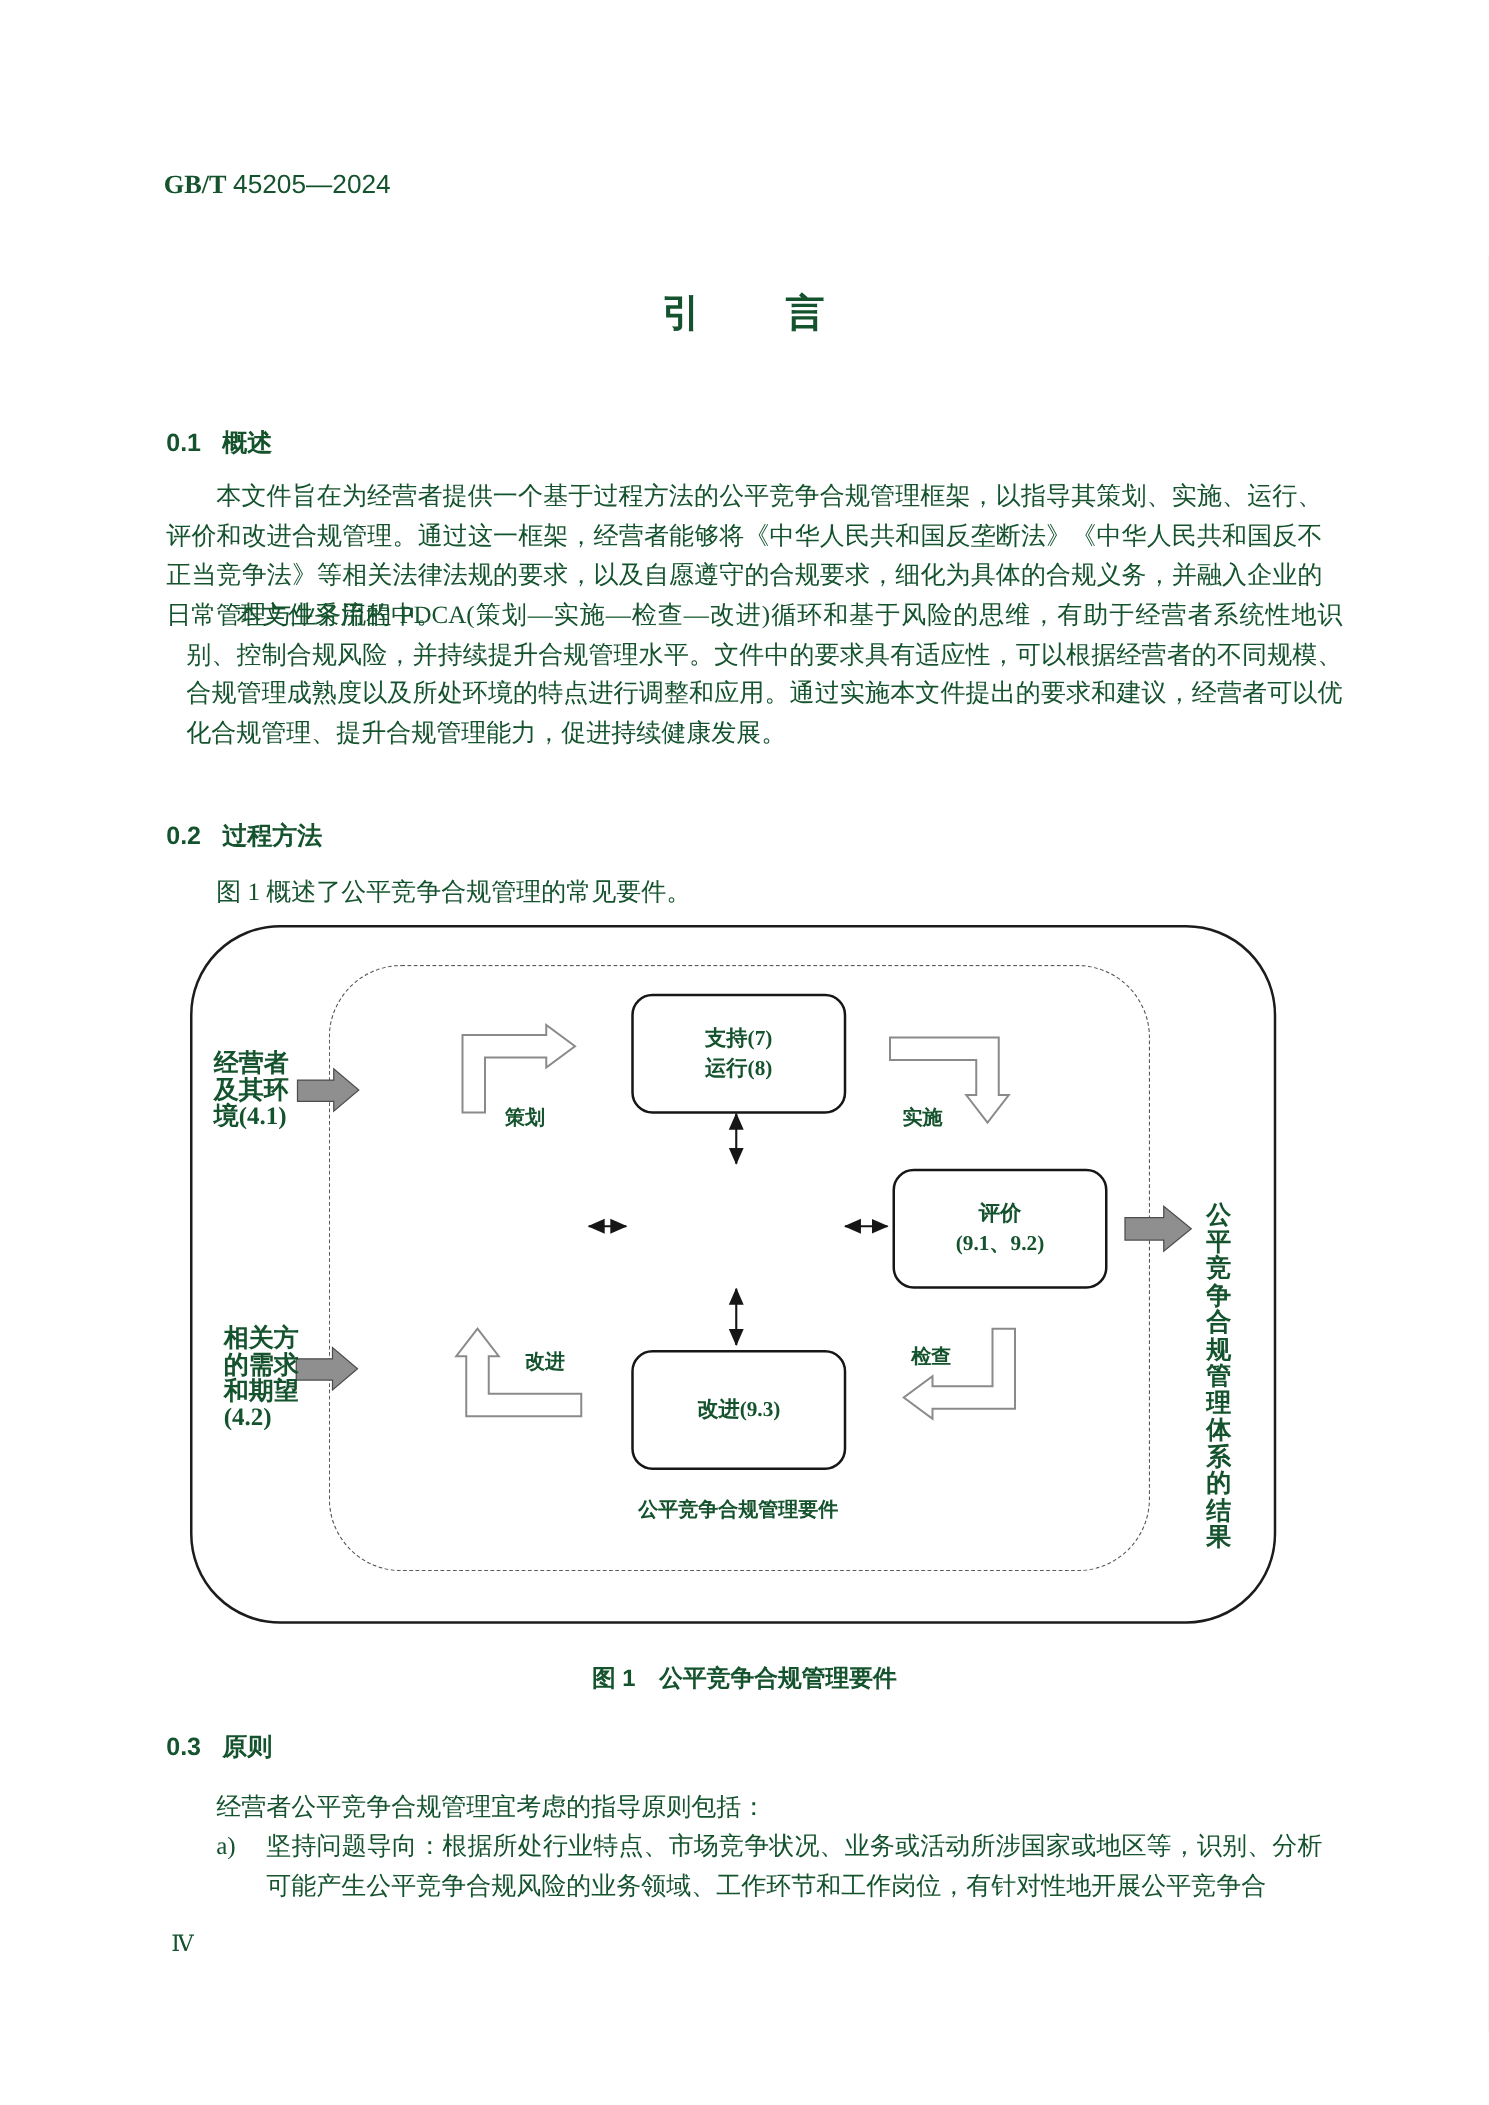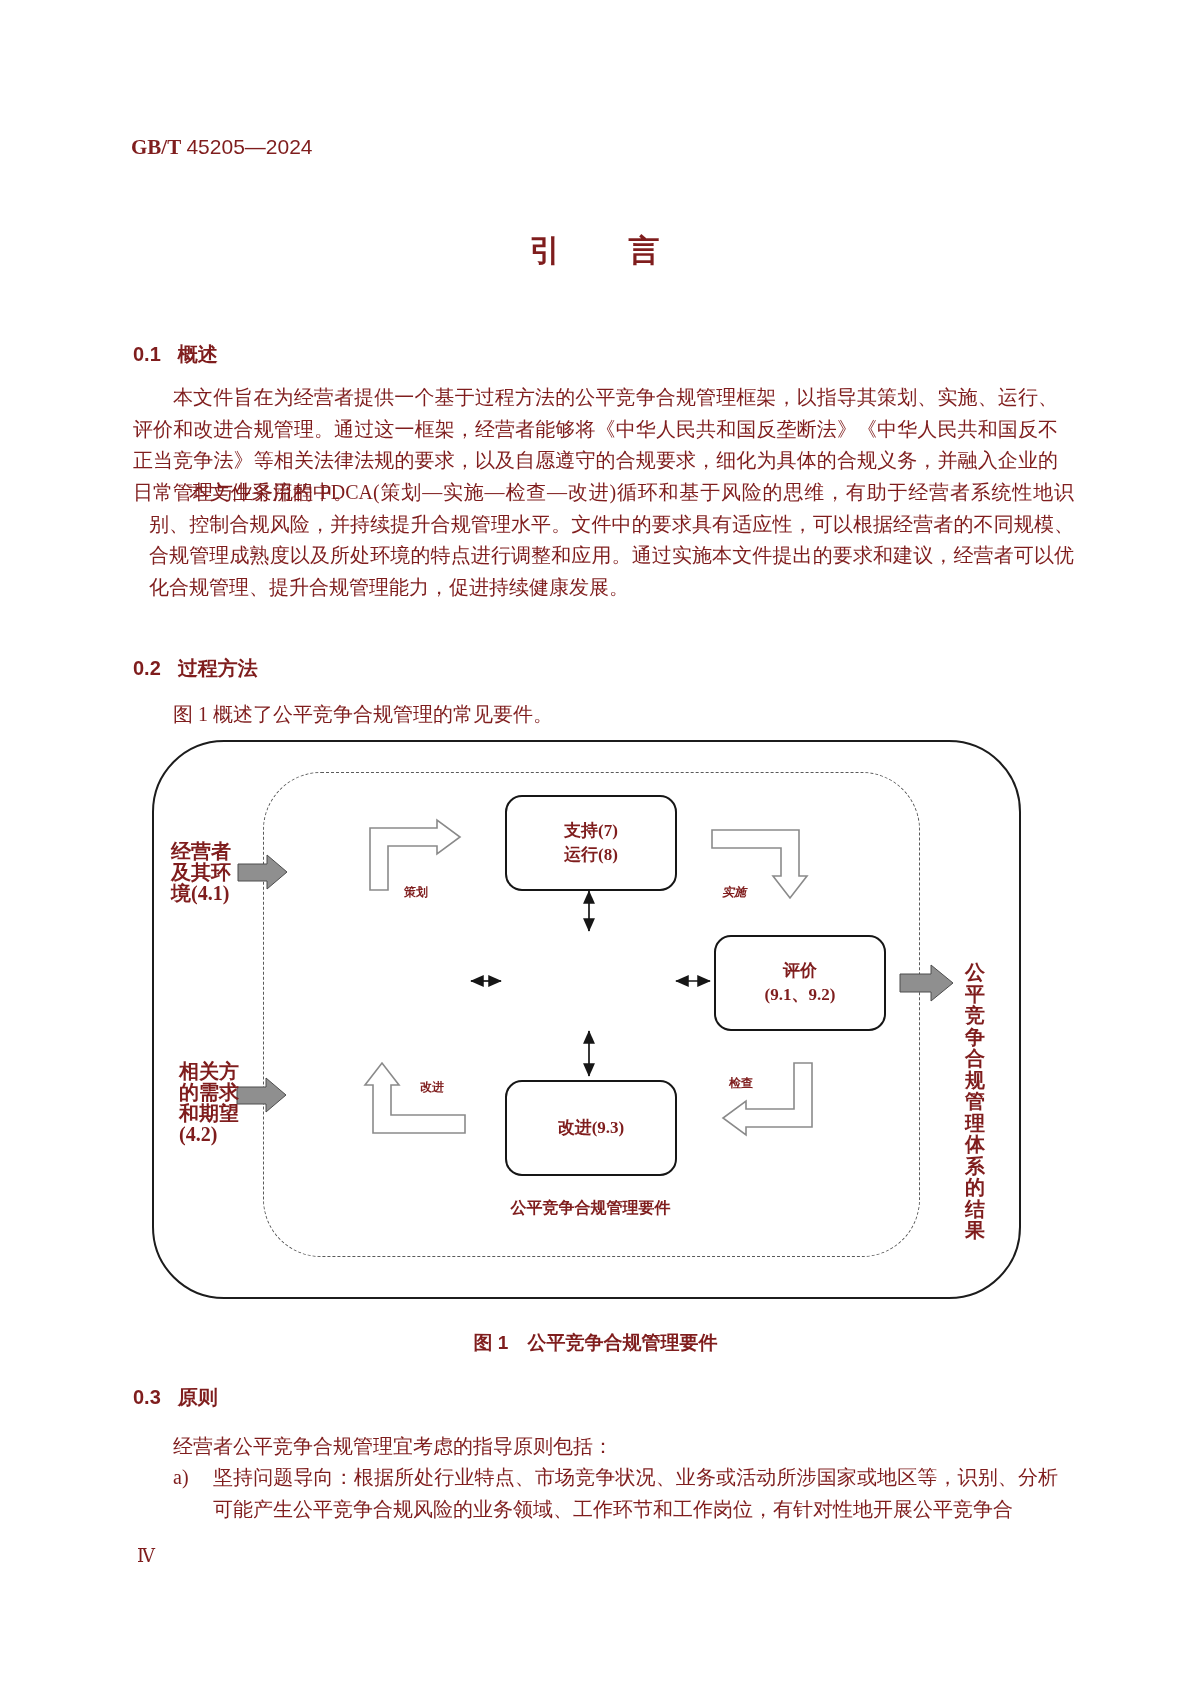--- a/index.html
+++ b/index.html
@@ -1,20 +1,20 @@
 <!DOCTYPE html>
 <html><head>
 <meta charset="utf-8">
 <style>
   html,body{margin:0;padding:0;background:#e8e8e8;}
   .page{
     position:relative; width:1191px; height:1684px; background:#ffffff;
     margin:0 auto; overflow:hidden;
     font-family:"Liberation Serif","DejaVu Serif",serif;
-    color:#7f1d1d;
+    color:#14532d;
   }
   .abs{position:absolute;}
   .doc-code{left:131px; top:135px; font-size:21px;}
   .doc-code .pfx{font-weight:700;}
   .doc-code .num{font-family:"Liberation Sans","DejaVu Sans",sans-serif; font-weight:400;}
   .doc-title{
     left:0; top:230px; width:100%; text-align:center;
     font-family:"Liberation Sans","DejaVu Sans",sans-serif;
     font-weight:700; font-size:31px; letter-spacing:2px;
   }
@@ -46,23 +46,23 @@
     border:2.5px solid #161616; border-radius:17px;
     display:flex; align-items:center; justify-content:center;
     text-align:center; font-size:17px; font-weight:700;
     white-space:pre-line; line-height:24px;
   }
   .n-support{left:353px; top:55px;}
   .n-plan{left:147px; top:195px;}
   .n-lead{left:353px; top:195px;}
   .n-eval{left:562px; top:195px;}
   .n-impr{left:353px; top:340px;}
-  .cyc{position:absolute; font-size:12px; font-weight:700;}
+  .cyc{position:absolute; font-size:16px; font-weight:700;}
   .cyc-plan{left:252px; top:144px;}
-  .cyc-do{left:570px; top:144px;font-style:italic;}
+  .cyc-do{left:570px; top:144px;}
   .cyc-act{left:268px; top:339px;}
   .cyc-check{left:577px; top:335px;}
   .side-label{position:absolute; font-size:20px; font-weight:700;
     line-height:21px; white-space:pre-line;}
   .sl-lt{left:19px; top:101px;}
   .sl-lb{left:27px; top:321px;}
   .sl-r{left:813px; top:190px; width:34px; word-break:break-all; line-height:21.5px;margin-top:32px;}
   .inner-label{position:absolute; left:111px; top:458px; width:655px;
     text-align:center; font-size:16px; font-weight:700;}
   .fig-caption{

